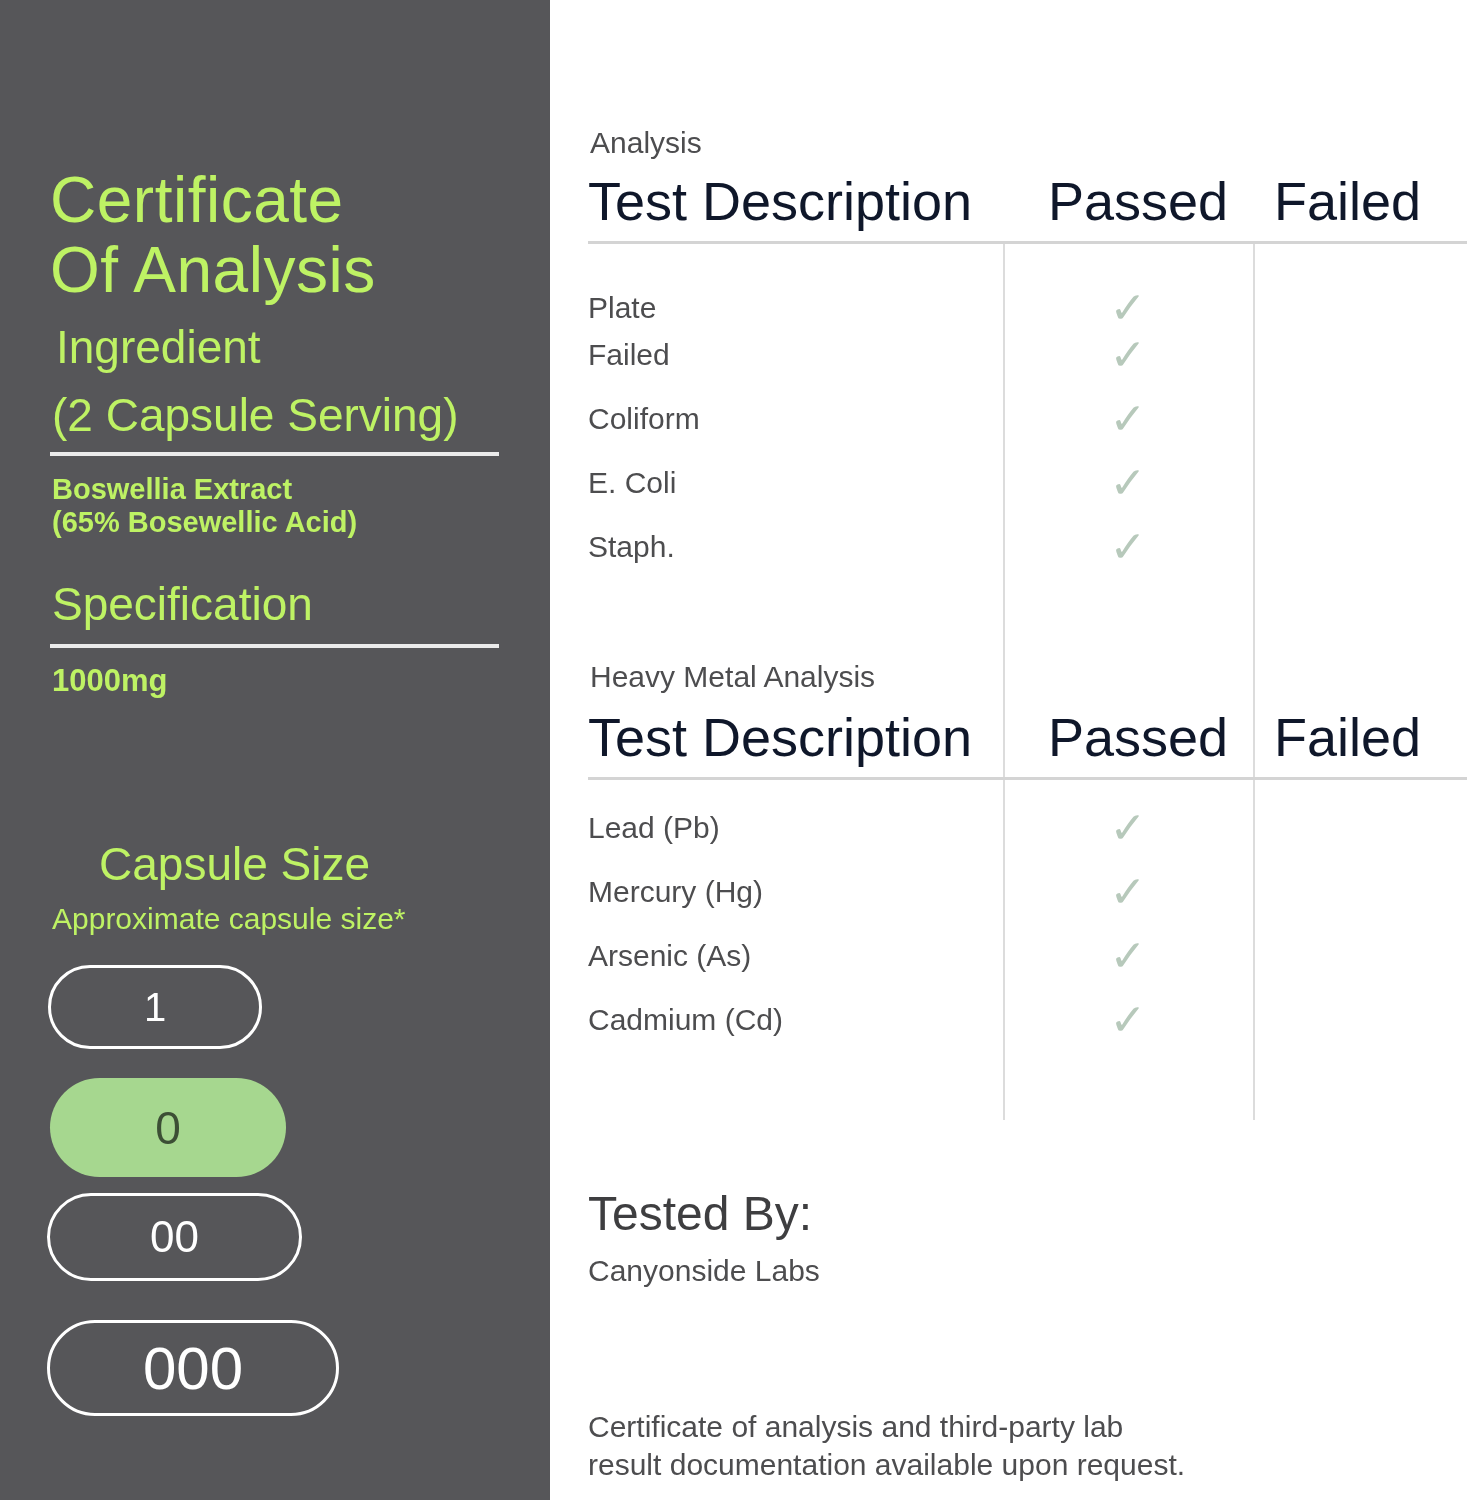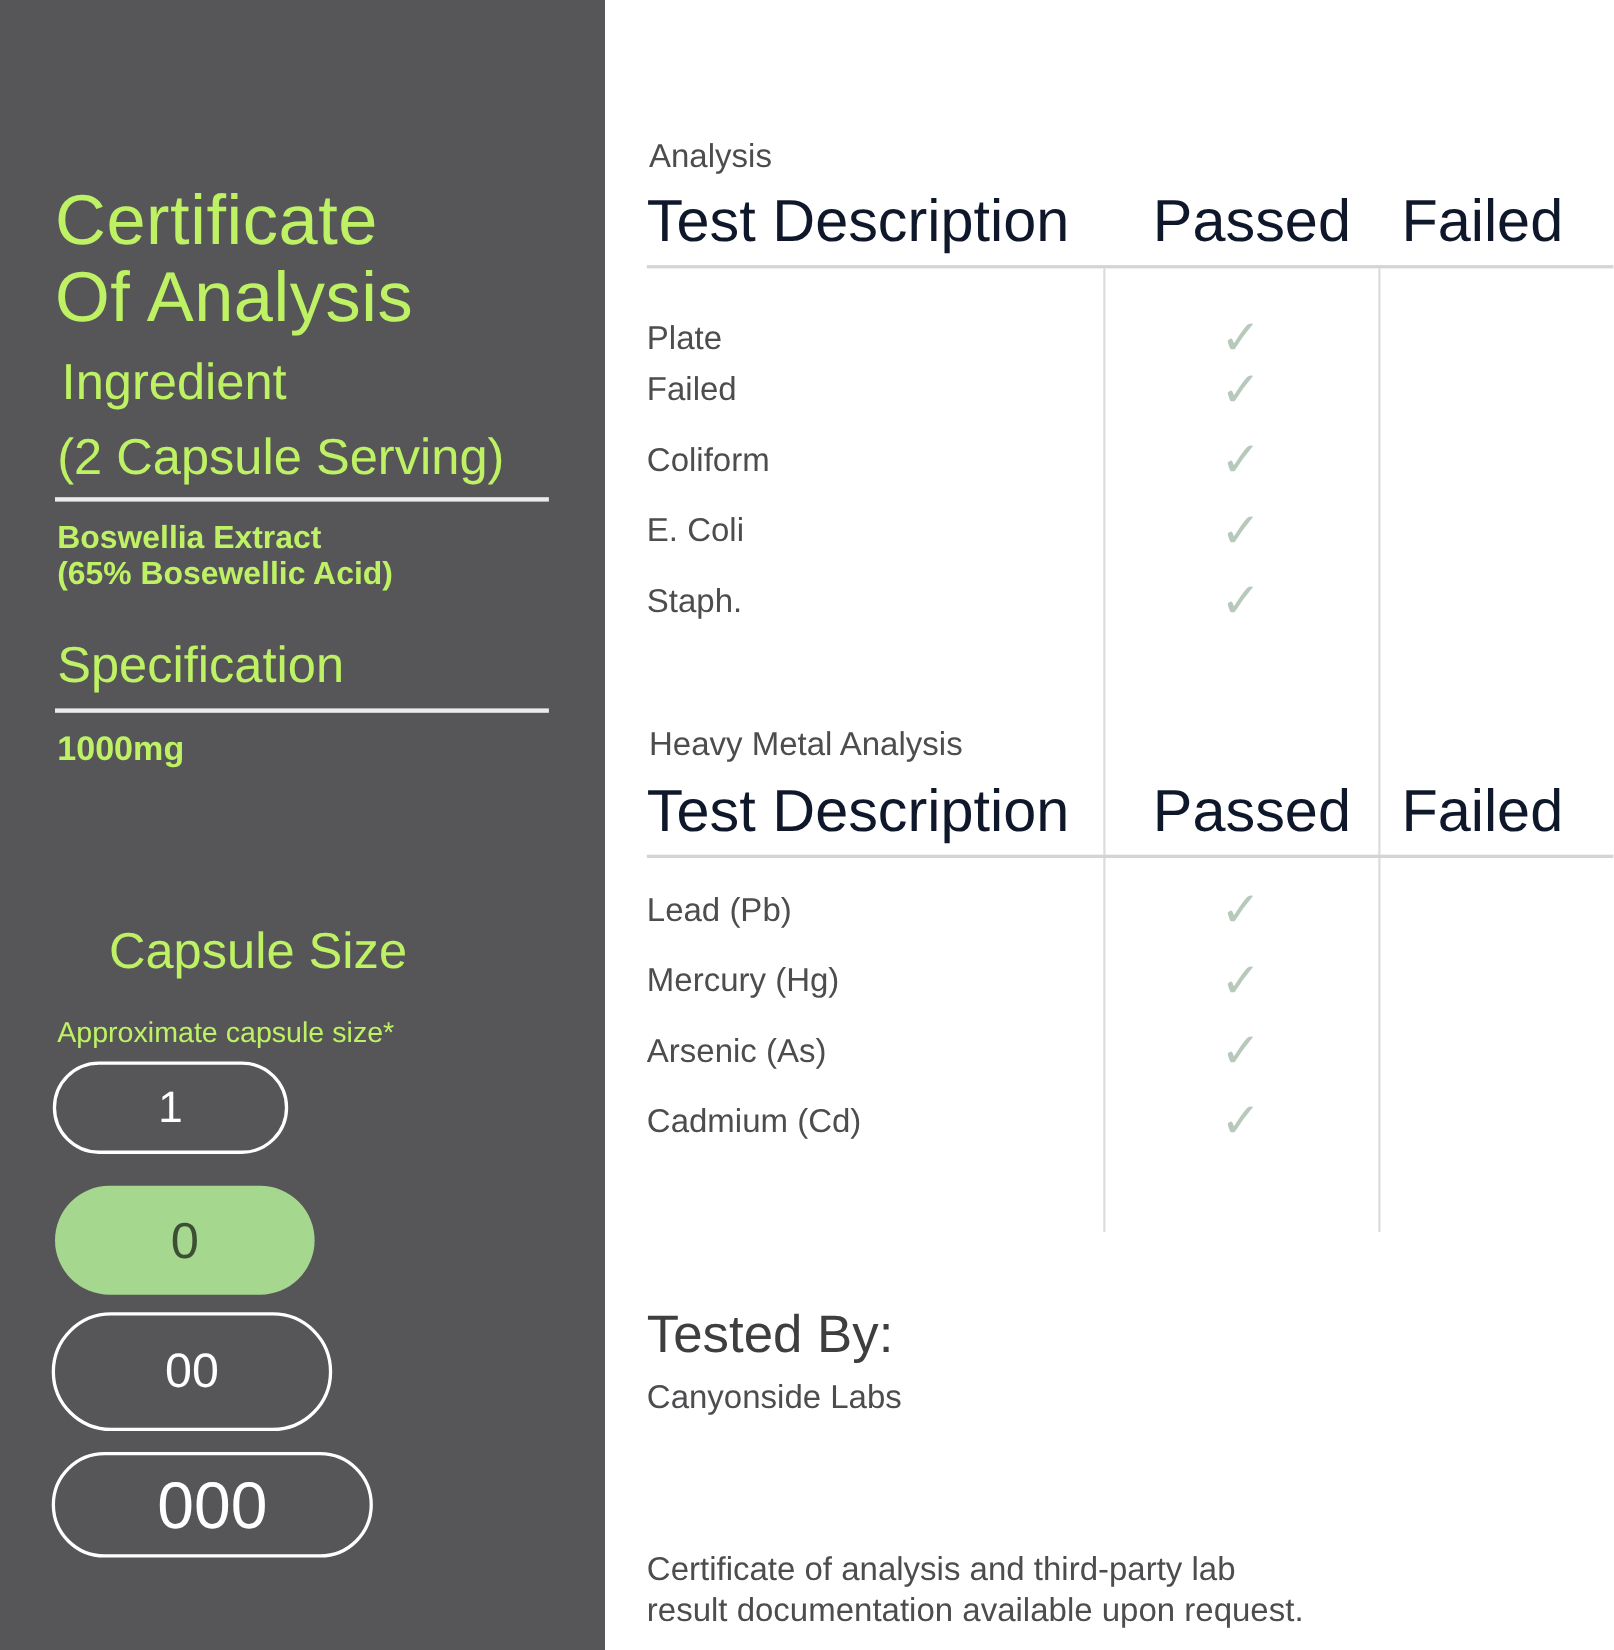--- a/index.html
+++ b/index.html
@@ -18,26 +18,26 @@
   .h-ingredient{left:56px;top:320px;font-size:46px;font-weight:400;}
   .h-ingredient-sub{left:52px;top:388px;font-size:46px;font-weight:400;}
   .divider{position:absolute;left:50px;width:449px;height:4px;background:#ebebeb;}
   .d1{top:452px;}
   .d2{top:644px;}
   .ing-name{left:52px;top:473px;font-size:29px;line-height:33px;font-weight:700;}
   .ing-name span{display:block;}
   .h-spec{left:52px;top:577px;font-size:46px;font-weight:400;}
   .spec-val{left:52px;top:663px;font-size:31px;font-weight:700;}
   .h-capsule{left:52px;top:837px;font-size:46px;font-weight:400;margin-left:47px;}
-  .capsule-note{left:52px;top:902px;font-size:26px;font-weight:400;margin-top:21px;}
+  .capsule-note{left:52px;top:902px;font-size:30px;font-weight:400;}
   .capsule{position:absolute;border-radius:999px;display:flex;align-items:center;justify-content:center;color:#ffffff;box-sizing:border-box;}
   .cap-outline{border:3px solid #ffffff;}
   .cap1{left:48px;top:965px;width:214px;height:84px;font-size:40px;}
   .cap0{left:50px;top:1078px;width:236px;height:99px;background:#a6d78f;color:#3c4f35;font-size:46px;}
-  .cap00{left:47px;top:1193px;width:255px;height:108px;font-size:44px;}
+  .cap00{left:47px;top:1193px;width:255px;height:88px;font-size:44px;}
   .cap000{left:47px;top:1320px;width:292px;height:96px;font-size:60px;}
   .section-label{position:absolute;left:590px;font-size:30px;color:#4d4d4f;}
   .sl1{top:126px;}
   .sl2{top:660px;}
   .col-header{position:absolute;font-size:54px;color:#0f172a;font-weight:400;}
   .th-desc1{left:588px;top:170px;}
   .th-pass1{left:1048px;top:170px;}
   .th-fail1{left:1274px;top:170px;}
   .th-desc2{left:588px;top:706px;}
   .th-pass2{left:1048px;top:706px;}

